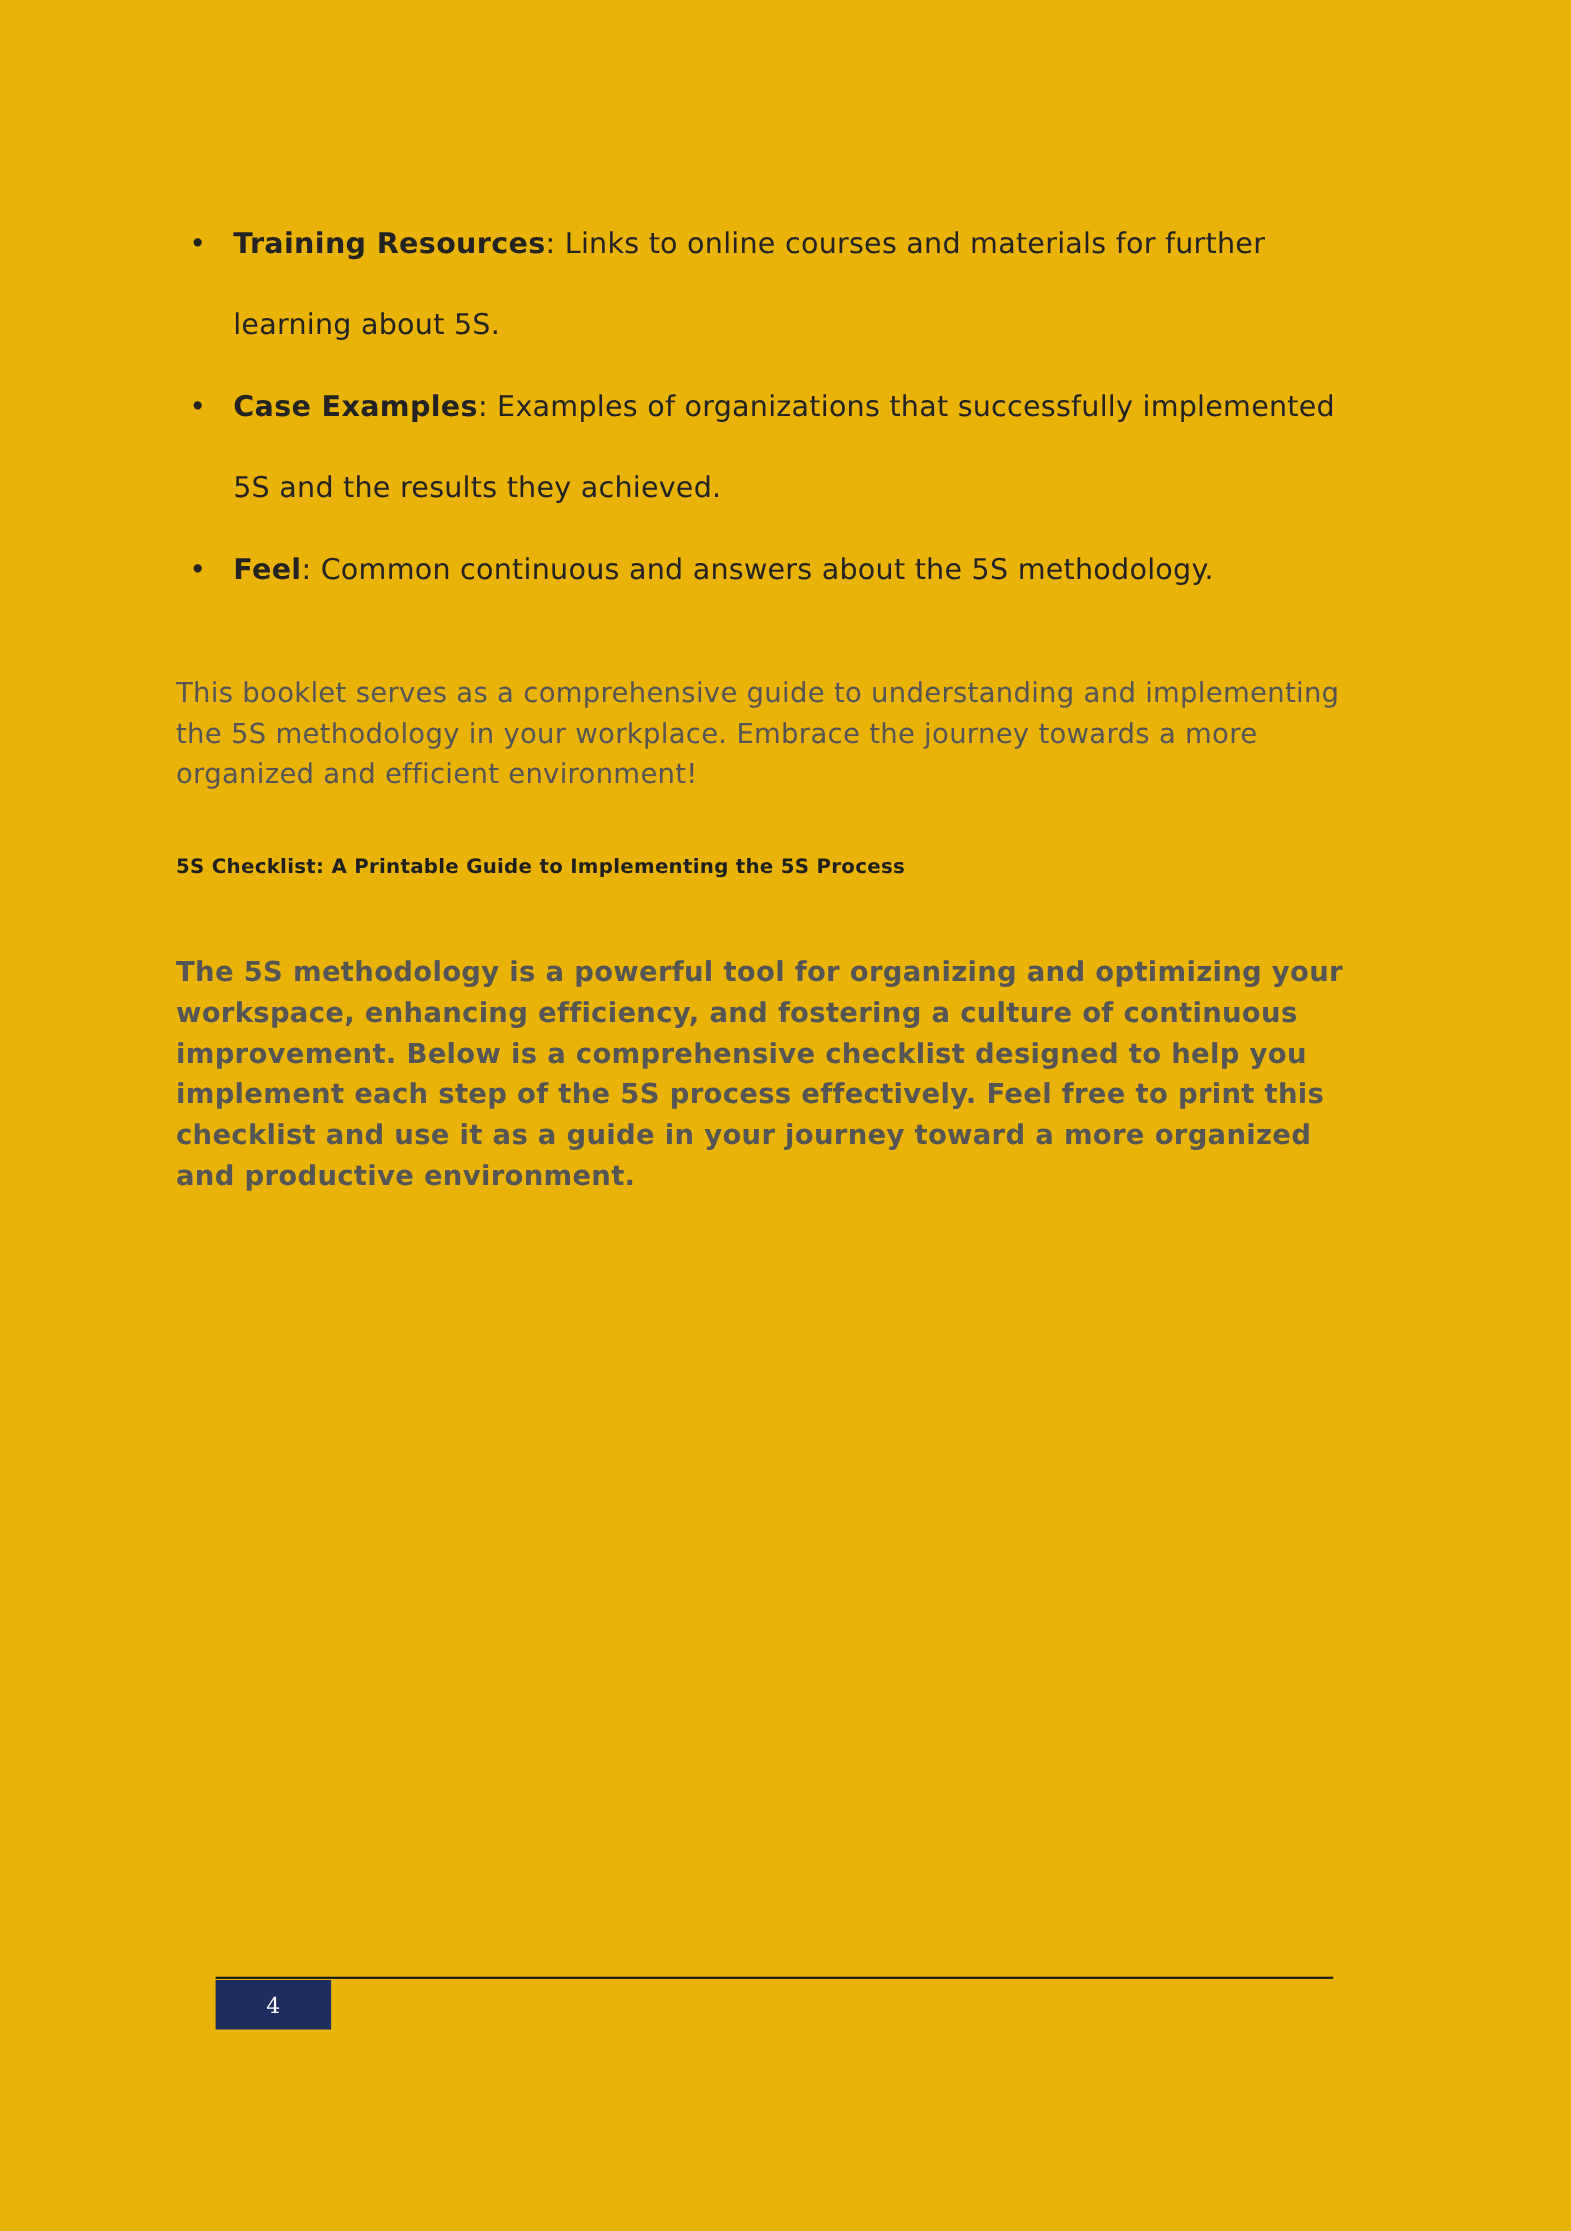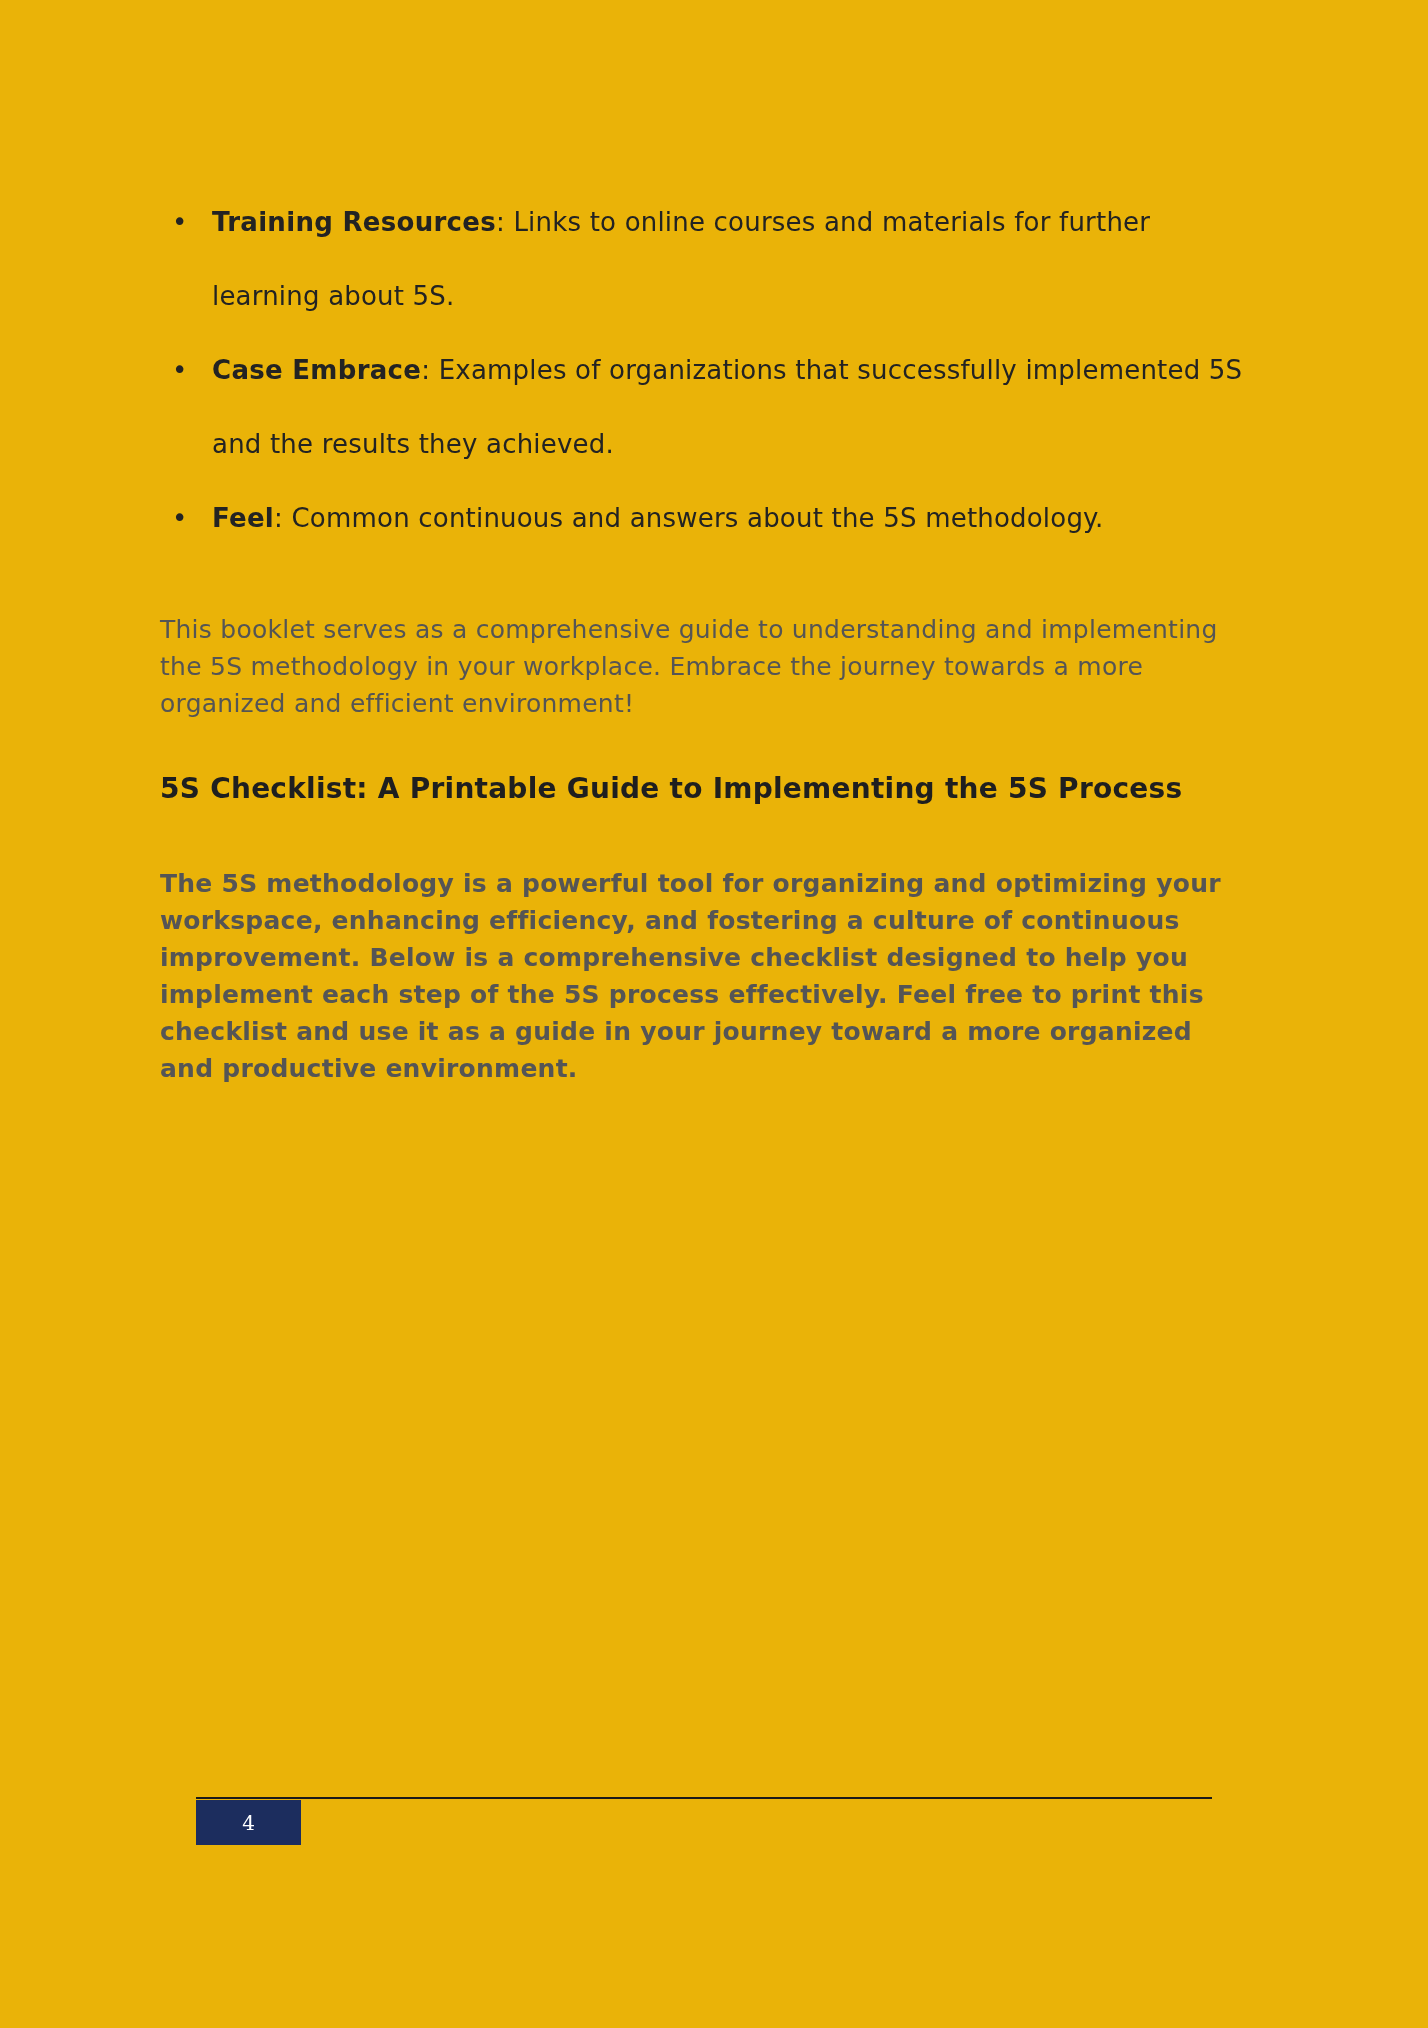--- a/index.html
+++ b/index.html
@@ -59,21 +59,21 @@
   .para {
     font-size: 25px;
     line-height: 37px;
     color: #555555;
     margin: 0;
     letter-spacing: 0.25px;
     text-align: left;
   }
   .para-gap-1 { margin-top: 56px; }
   .sub-head {
-    font-size: 28px;
+    font-size: 18px;
     line-height: 37px;
     color: #1f1f1f;
     font-weight: bold;
     margin-top: 48px;
     letter-spacing: 0.25px;
   }
   .para-gap-2 { margin-top: 58px; font-weight: bold; }
 
   
   .footer-rule {
@@ -104,21 +104,21 @@
 
 <div class="page">
 
   <div class="content">
 
     <ul class="bullets">
       <li>
         <span class="li-term">Training Resources</span><span>: Links to online courses and materials for further learning about 5S.</span>
       </li>
       <li>
-        <span class="li-term">Case Embrace</span><span>: Examples of organizations that successfully implemented 5S and the results they achieved.</span>
+        <span class="li-term">Case Examples</span><span>: Examples of organizations that successfully implemented 5S and the results they achieved.</span>
       </li>
       <li>
         <span class="li-term">Feel</span><span>: Common continuous and answers about the 5S methodology.</span>
       </li>
     </ul>
 
     <p class="para para-gap-1">This booklet serves as a comprehensive guide to understanding and implementing the 5S methodology in your workplace. Embrace the journey towards a more organized and efficient environment!</p>
 
     <p class="sub-head">5S Checklist: A Printable Guide to Implementing the 5S Process</p>
 

